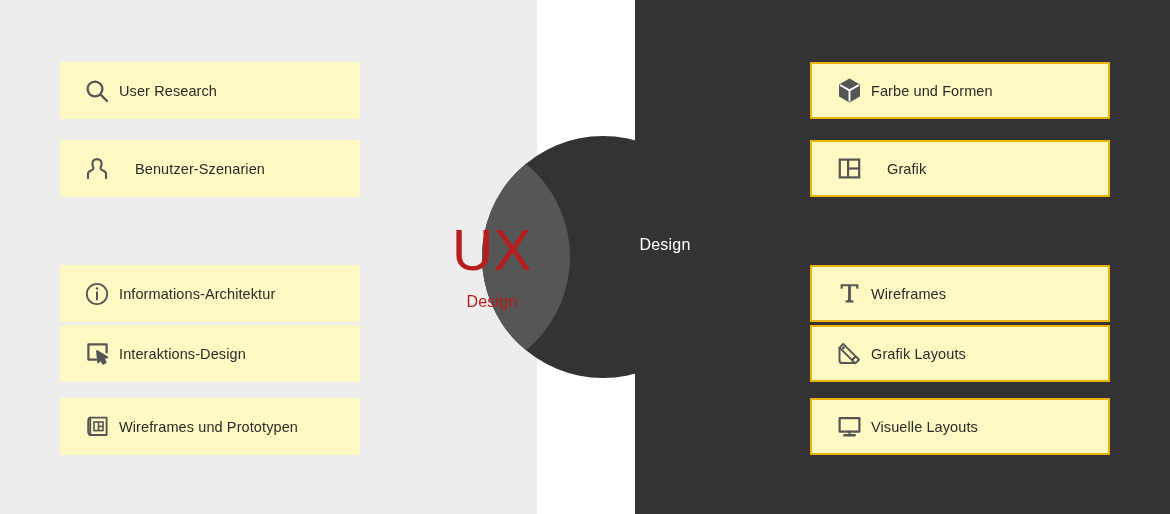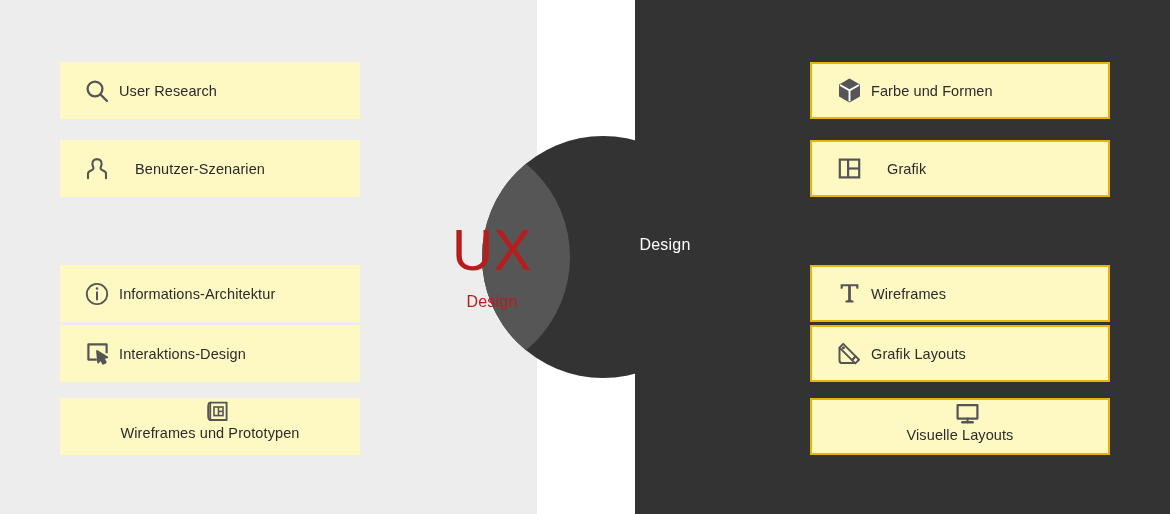--- a/index.html
+++ b/index.html
@@ -131,21 +131,21 @@
     white-space: nowrap;
   }
 
   .col-left .card { left: 60px; }
   .col-right .card { left: 810px; }
 
   .row0 { top: 62px; }
   .row1 { top: 140px; gap: 16px; }
   .row2 { top: 225px; margin-top: 40px; }
   .row3 { top: 309px; margin-top: 16px; }
-  .row4 { top: 398px; flex-direction: column; }
+  .row4 { top: 398px; }
 </style>
 </head>
 <body>
 
 <div id="stage">
 
   <div class="panel panel-left"></div>
   <div class="panel panel-right"></div>
 
   <div class="venn-circle venn-left"></div>

